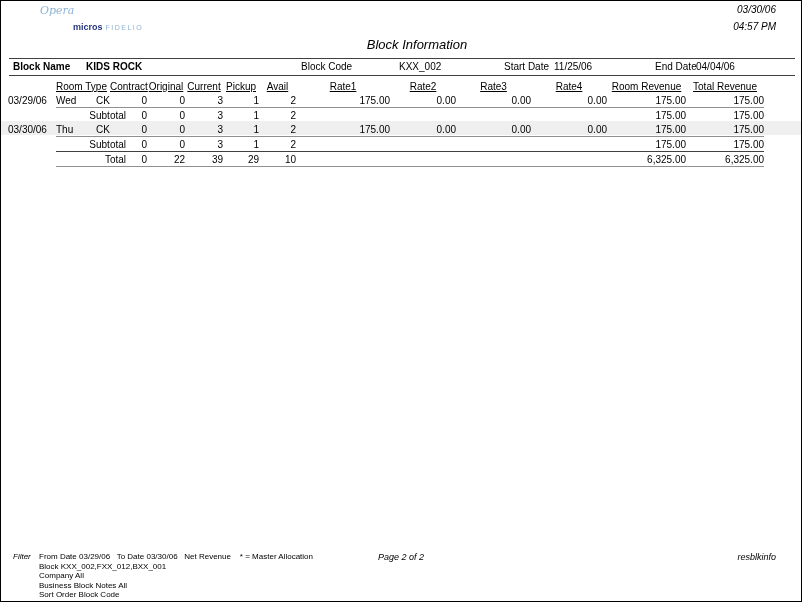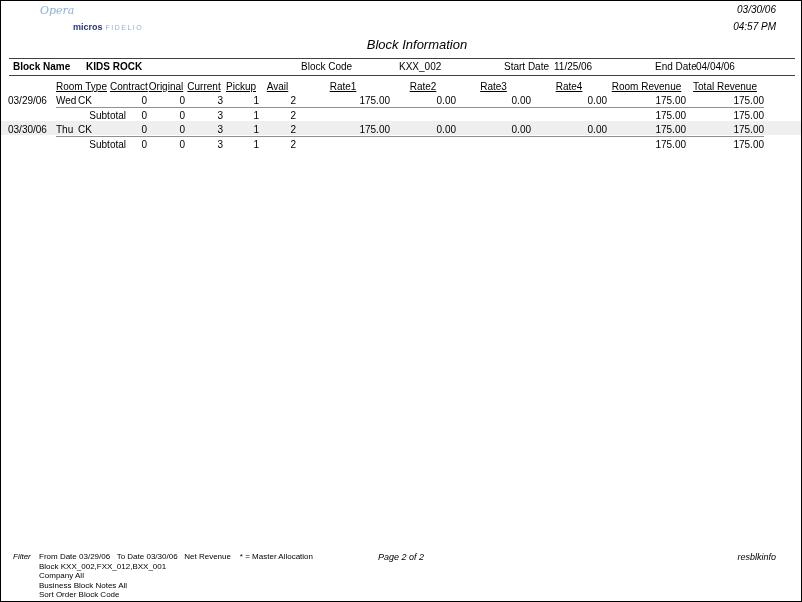--- a/index.html
+++ b/index.html
@@ -41,21 +41,21 @@
     position:absolute; left:7px; top:78px; width:756px;
     border-collapse:collapse; table-layout:fixed; font-size:10px;
   }
   .block-table th, .block-table td { padding:0; height:14px; font-weight:normal; overflow:visible; white-space:nowrap; }
   .block-table thead th { text-decoration:underline; }
   .h-rt  { text-align:left; padding-left:12px; }
   .h-num { text-align:center; }
   .num   { text-align:right; }
   .c-date { padding-left:4px; text-align:left; }
   .c-day  { text-align:left; }
-  .c-type { text-align:left; }
+  .c-type { text-align:right; }
   .c-label { text-align:right; font-weight:bold; }
   .c-label .shift { position:relative; left:16px; }
   tr.subtotal td { border-top:1px solid #909090; }
   tr.subtotal td.c-date { border-top:none; }
   tr.total td { border-top:1px solid #404040; border-bottom:1px solid #909090; font-weight:normal; }
   tr.total td.c-date { border-top:none; border-bottom:none; }
   
   .footer-filter-label { position:absolute; left:12px; top:551px; font-size:8px; font-style:italic; }
   .filter-lines { position:absolute; left:38px; top:551px; font-size:8px; line-height:9.6px; white-space:pre; }
   .filter-line  { height:9.6px; }
@@ -181,20 +181,35 @@
           <td class="num">3</td>
           <td class="num">1</td>
           <td class="num">2</td>
           <td class="num"></td>
           <td class="num"></td>
           <td class="num"></td>
           <td class="num"></td>
           <td class="num">175.00</td>
           <td class="num">175.00</td>
         </tr>
+        <tr class="total">
+          <td class="c-date"></td>
+          <td class="c-label" colspan="2"><span class="shift">Total</span></td>
+          <td class="num">0</td>
+          <td class="num">22</td>
+          <td class="num">39</td>
+          <td class="num">29</td>
+          <td class="num">10</td>
+          <td class="num"></td>
+          <td class="num"></td>
+          <td class="num"></td>
+          <td class="num"></td>
+          <td class="num">6,325.00</td>
+          <td class="num">6,325.00</td>
+        </tr>
       </tbody>
   </table>
 
   <div class="footer-filter-label">Filter</div>
   <div class="filter-lines"><div class="filter-line">From Date 03/29/06   To Date 03/30/06   Net Revenue    * = Master Allocation</div><div class="filter-line">Block KXX_002,FXX_012,BXX_001</div><div class="filter-line">Company All</div><div class="filter-line">Business Block Notes All</div><div class="filter-line">Sort Order Block Code</div></div>
   <div class="page-info">Page 2 of 2</div>
   <div class="report-code">resblkinfo</div>
 
 </div>
 

